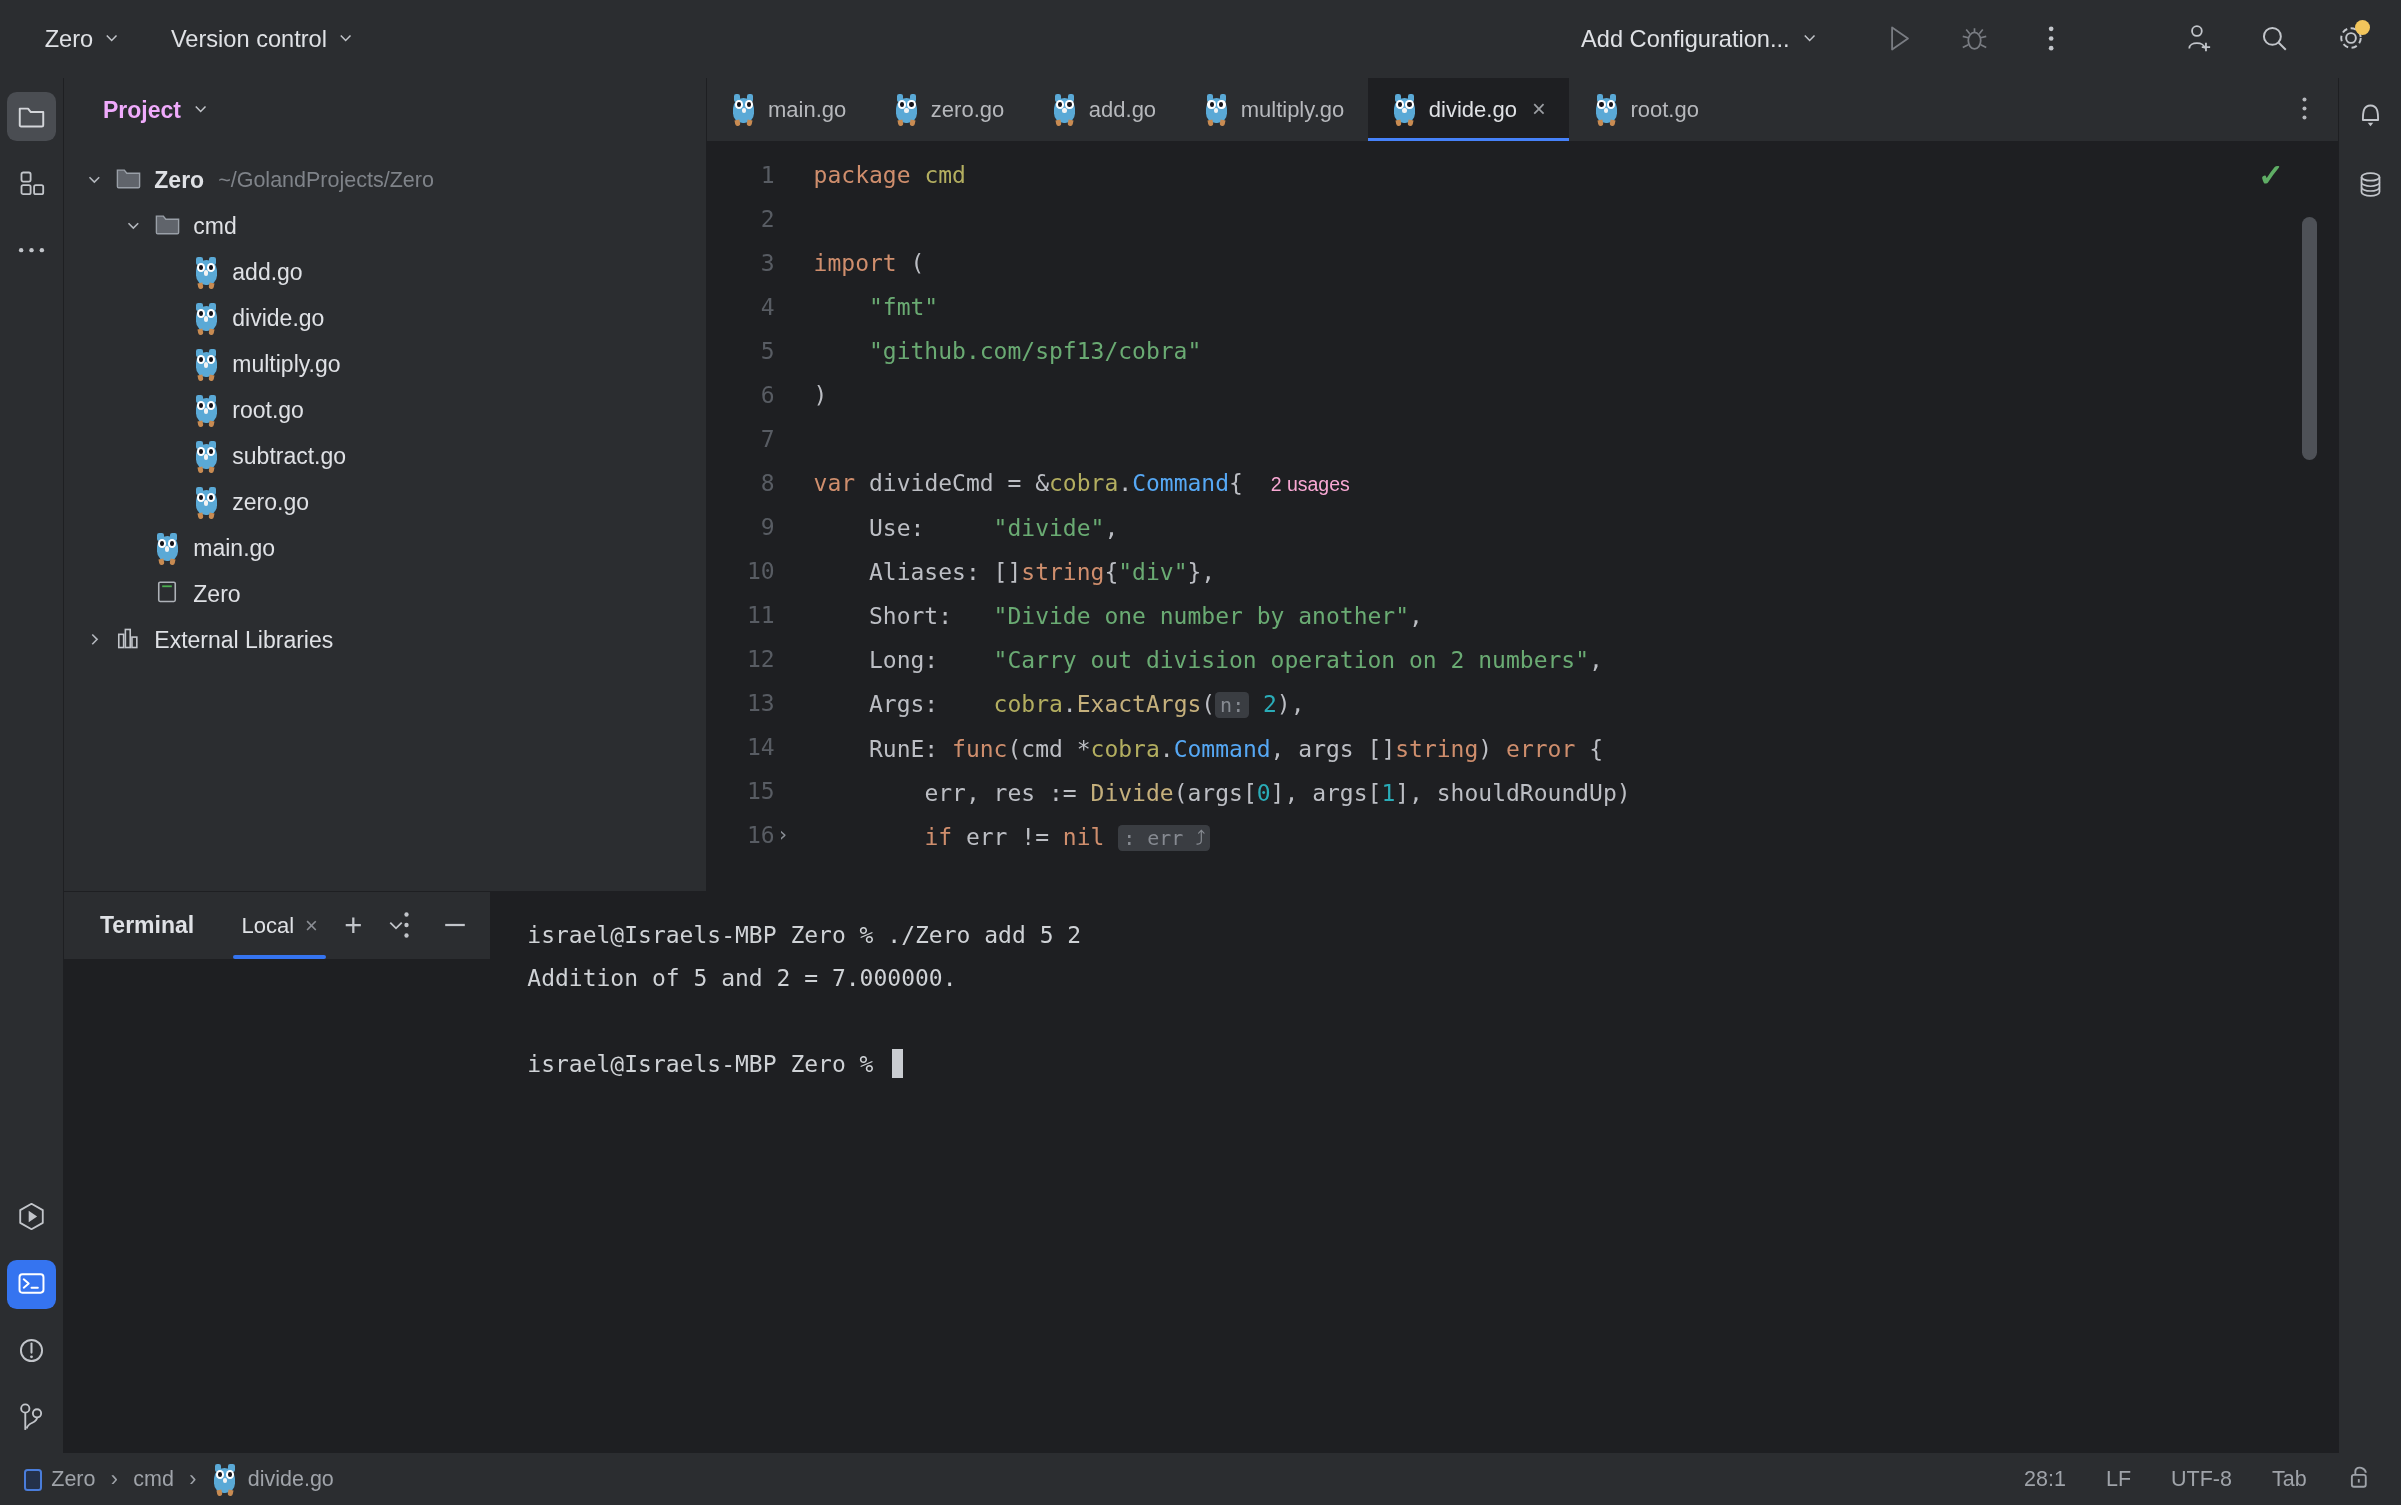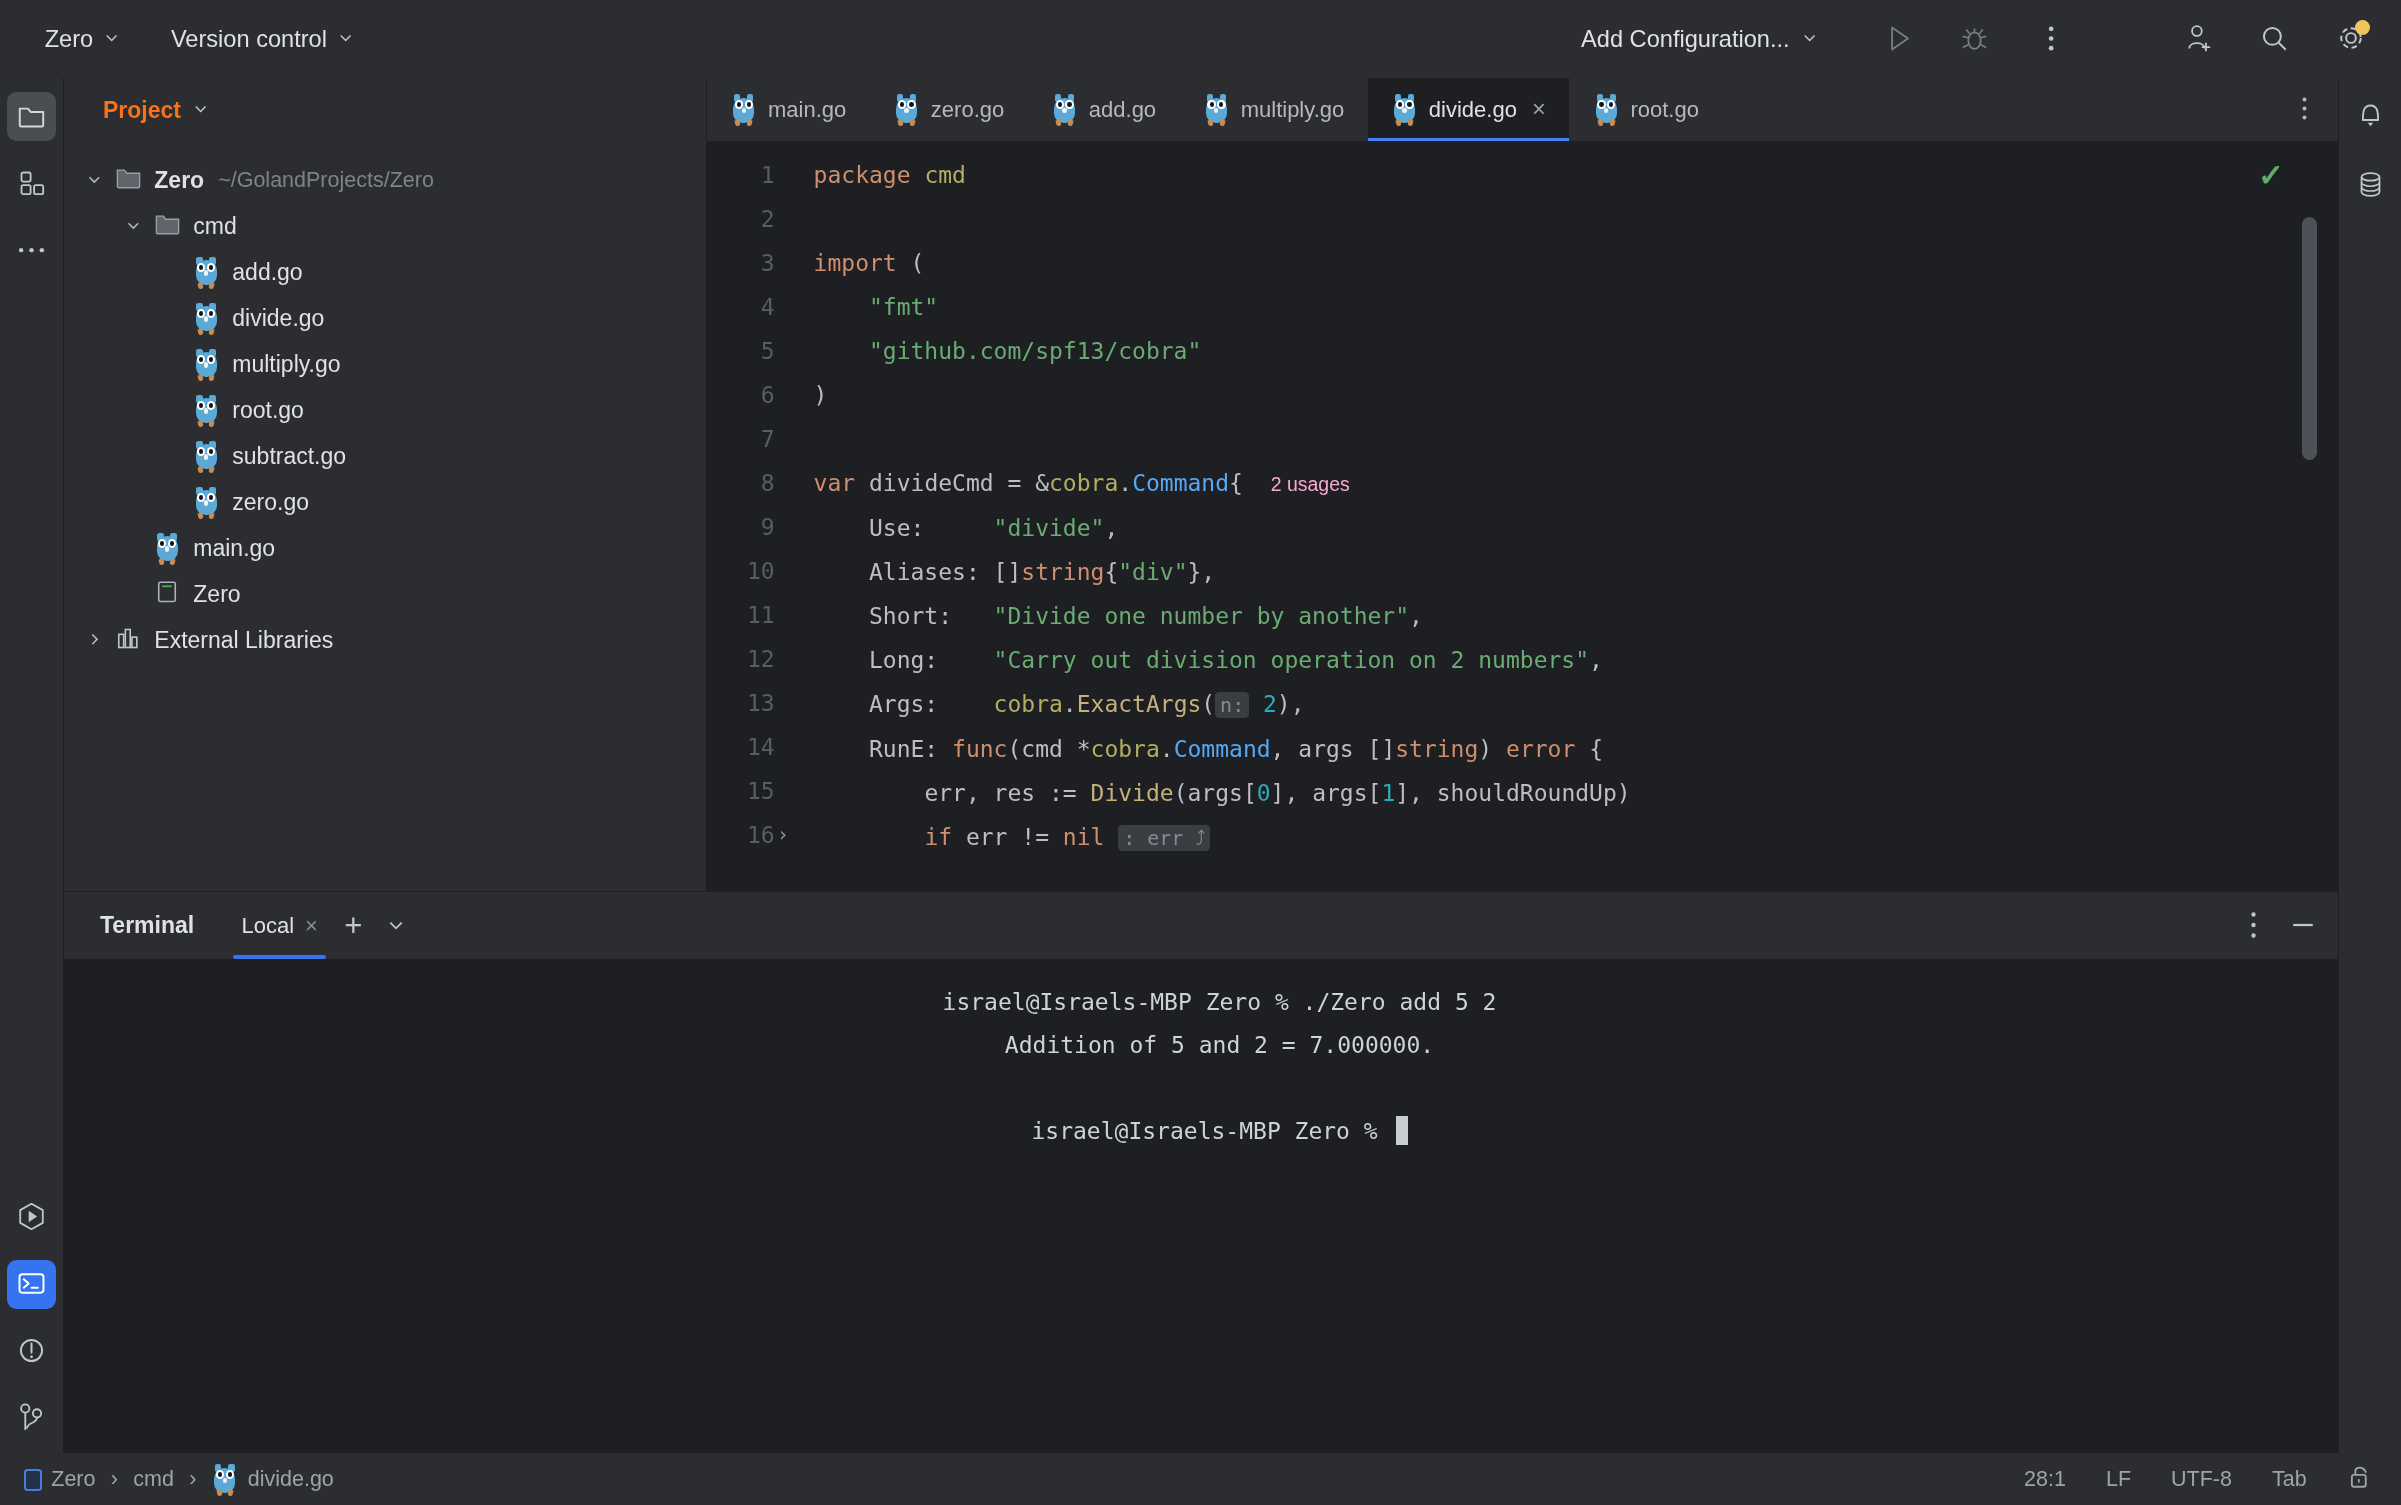--- a/index.html
+++ b/index.html
@@ -100,21 +100,21 @@
   .project {
     width: 643px; flex: 0 0 643px;
     background: #2b2d30;
     display: flex; flex-direction: column;
     border-right: 0.7px solid #1e1f22;
   }
   .project-head {
     height: 64px; display: flex; align-items: center;
     padding-left: 39px; gap: 12.5px;
   }
-  .project-head .ttl { color: #f97316; font-size: 23px; font-weight: bold; }
+  .project-head .ttl { color: #f0abfc; font-size: 23px; font-weight: bold; }
   .tree { padding-top: 15.3px; font-size: 23px; color: #dfe1e5; }
   .row {
     display: flex; align-items: center; height: 46px;
     padding-right: 7px; white-space: nowrap;
   }
   .arr { width: 32px; flex: 0 0 32px; display: flex; align-items: center; justify-content: center; }
   .ico { width: 36px; flex: 0 0 36px; display: flex; align-items: center; justify-content: center; }
   .lbl { margin-left: 8.3px; }
   .lbl.bold { font-weight: bold; }
   .sub { color: #7f8389; margin-left: 14px; font-size: 21.5px; }
@@ -194,22 +194,22 @@
     position: absolute; right: 54px; top: 15.3px;
     color: #5fad65; font-size: 31px; font-weight: bold;
   }
   .vscroll {
     position: absolute; right: 21px; top: 75px;
     width: 15.3px; height: 243px; border-radius: 7.6px; background: #4e5157;
   }
 
   
   .terminal {
-    flex: 1 1 auto; display: flex; flex-direction: column; min-height: 0;
-    background: #1e1f22; border-top: 0.7px solid #1e1f22; text-align: center;
+    flex: 1 1 auto; display: flex; flex-direction: row; min-height: 0;
+    background: #1e1f22; border-top: 0.7px solid #1e1f22;
   }
   .term-head {
     height: 67px; flex: 0 0 67px; background: #2b2d30;
     display: flex; align-items: center; padding-left: 36px; gap: 0;
   }
   .term-title { color:#dfe1e5; font-size:23px; font-weight:bold; margin-right: 39px; }
   .term-tab {
     display:flex; align-items:center; gap:11px; position:relative;
     color:#dfe1e5; font-size:22px; padding: 18px 8.3px;
   }

